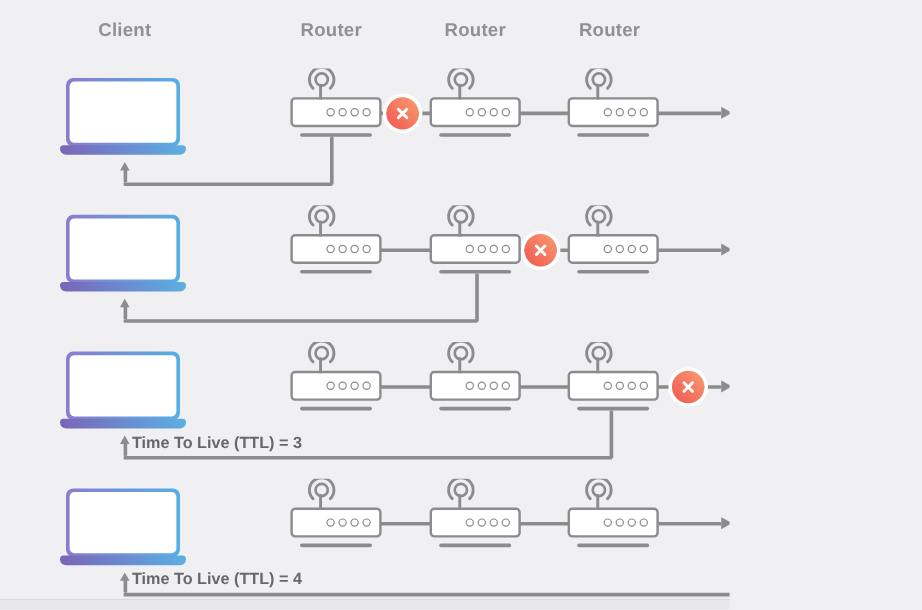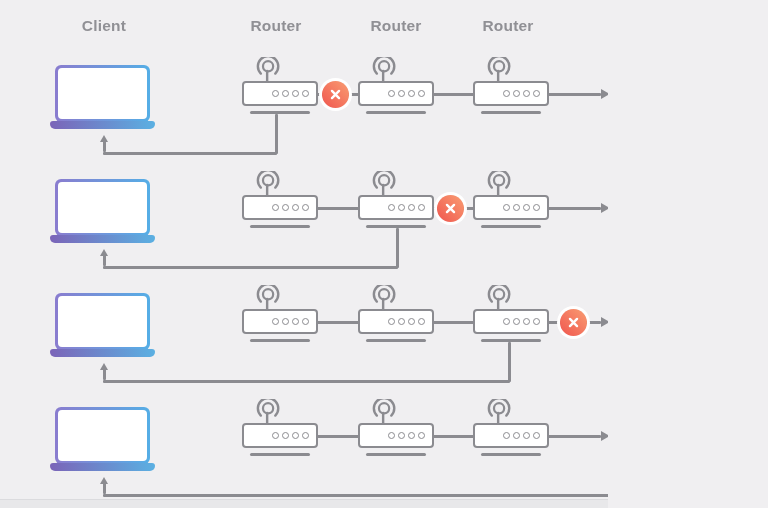--- a/index.html
+++ b/index.html
@@ -279,20 +279,21 @@
         </div>
       <div class="host-stand"></div>
     </div>
 
     <div class="xbadge" style="left:560px;top:81px">
       <svg width="13" height="13" viewBox="0 0 14 14">
           <path d="M3.2 3.2 L10.8 10.8 M10.8 3.2 L3.2 10.8"></path>
         </svg>
     </div>
 
+    <div class="ttl-label" style="left:110px;top:133px">Time To Live (TTL) = 3</div>
   </div>
 
   <div class="row" style="top:342px">
     <div class="hline" style="left:312px;top:93px;width:289px"></div>
     <div class="arrow-right" style="left:601px;top:88.5px"></div>
     <div class="vline" style="left:659px;top:110px;height:44px"></div>
     <div class="hline" style="left:103px;top:152px;width:558px"></div>
     <div class="vline" style="left:103px;top:141px;height:11px"></div>
     <div class="arrow-up" style="left:99.7px;top:135px"></div>
 
@@ -348,20 +349,21 @@
           <i></i>
           <i></i>
           <i></i>
           <i></i>
           <i></i>
           <i></i>
         </div>
       <div class="host-stand"></div>
     </div>
 
+    <div class="ttl-label" style="left:110px;top:133px">Time To Live (TTL) = 4</div>
   </div>
 
   <svg class="cursor-zoom" width="14" height="16" viewBox="0 0 14 16">
     <circle cx="6" cy="6" r="4.2" fill="#e4e4e6" stroke="#6a6a6e" stroke-width="1.5"></circle>
     <circle cx="6" cy="6" r="1.6" fill="#6a6a6e"></circle>
     <line x1="9" y1="9.5" x2="11.8" y2="13.8" stroke="#6a6a6e" stroke-width="2"></line>
   </svg>
 
   <div class="bottom-strip"></div>
 </div>

